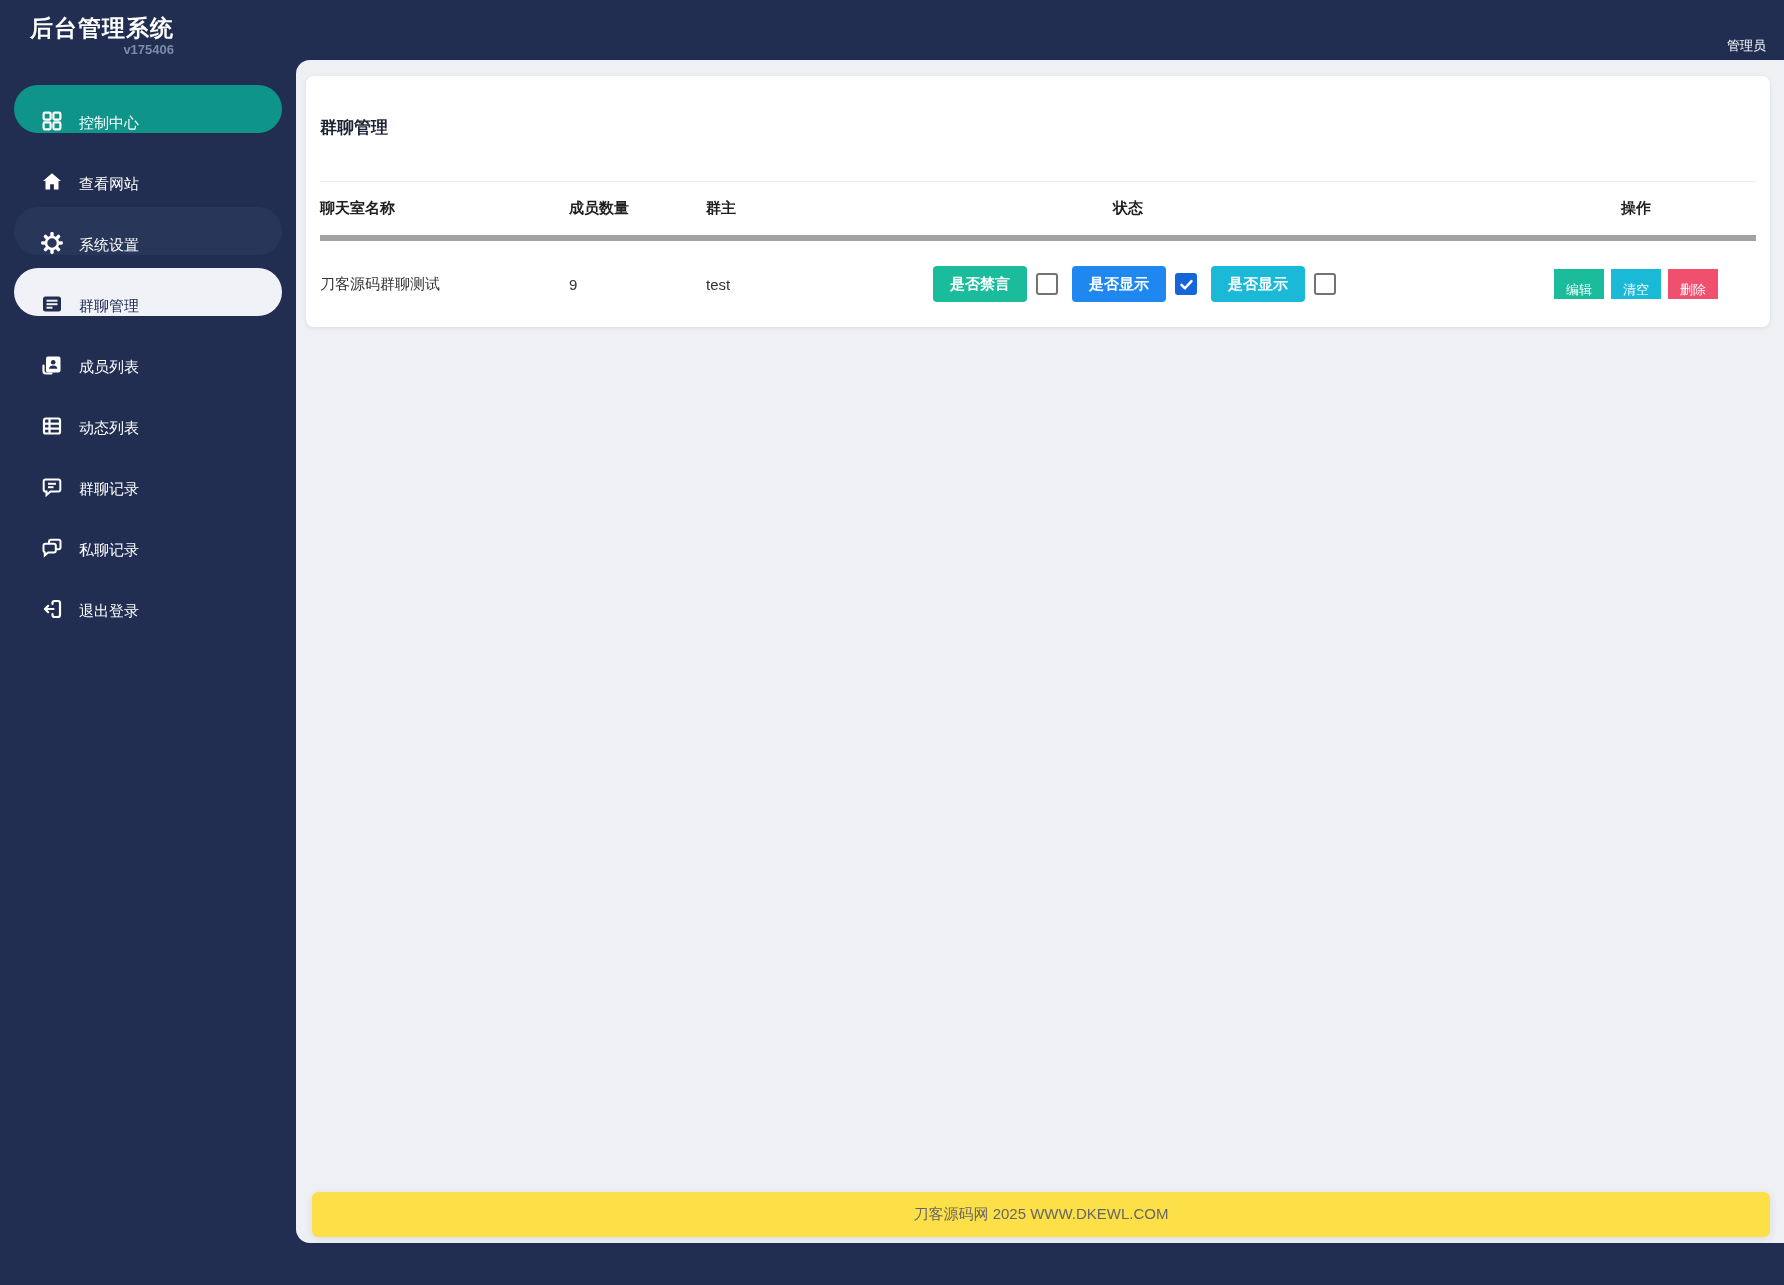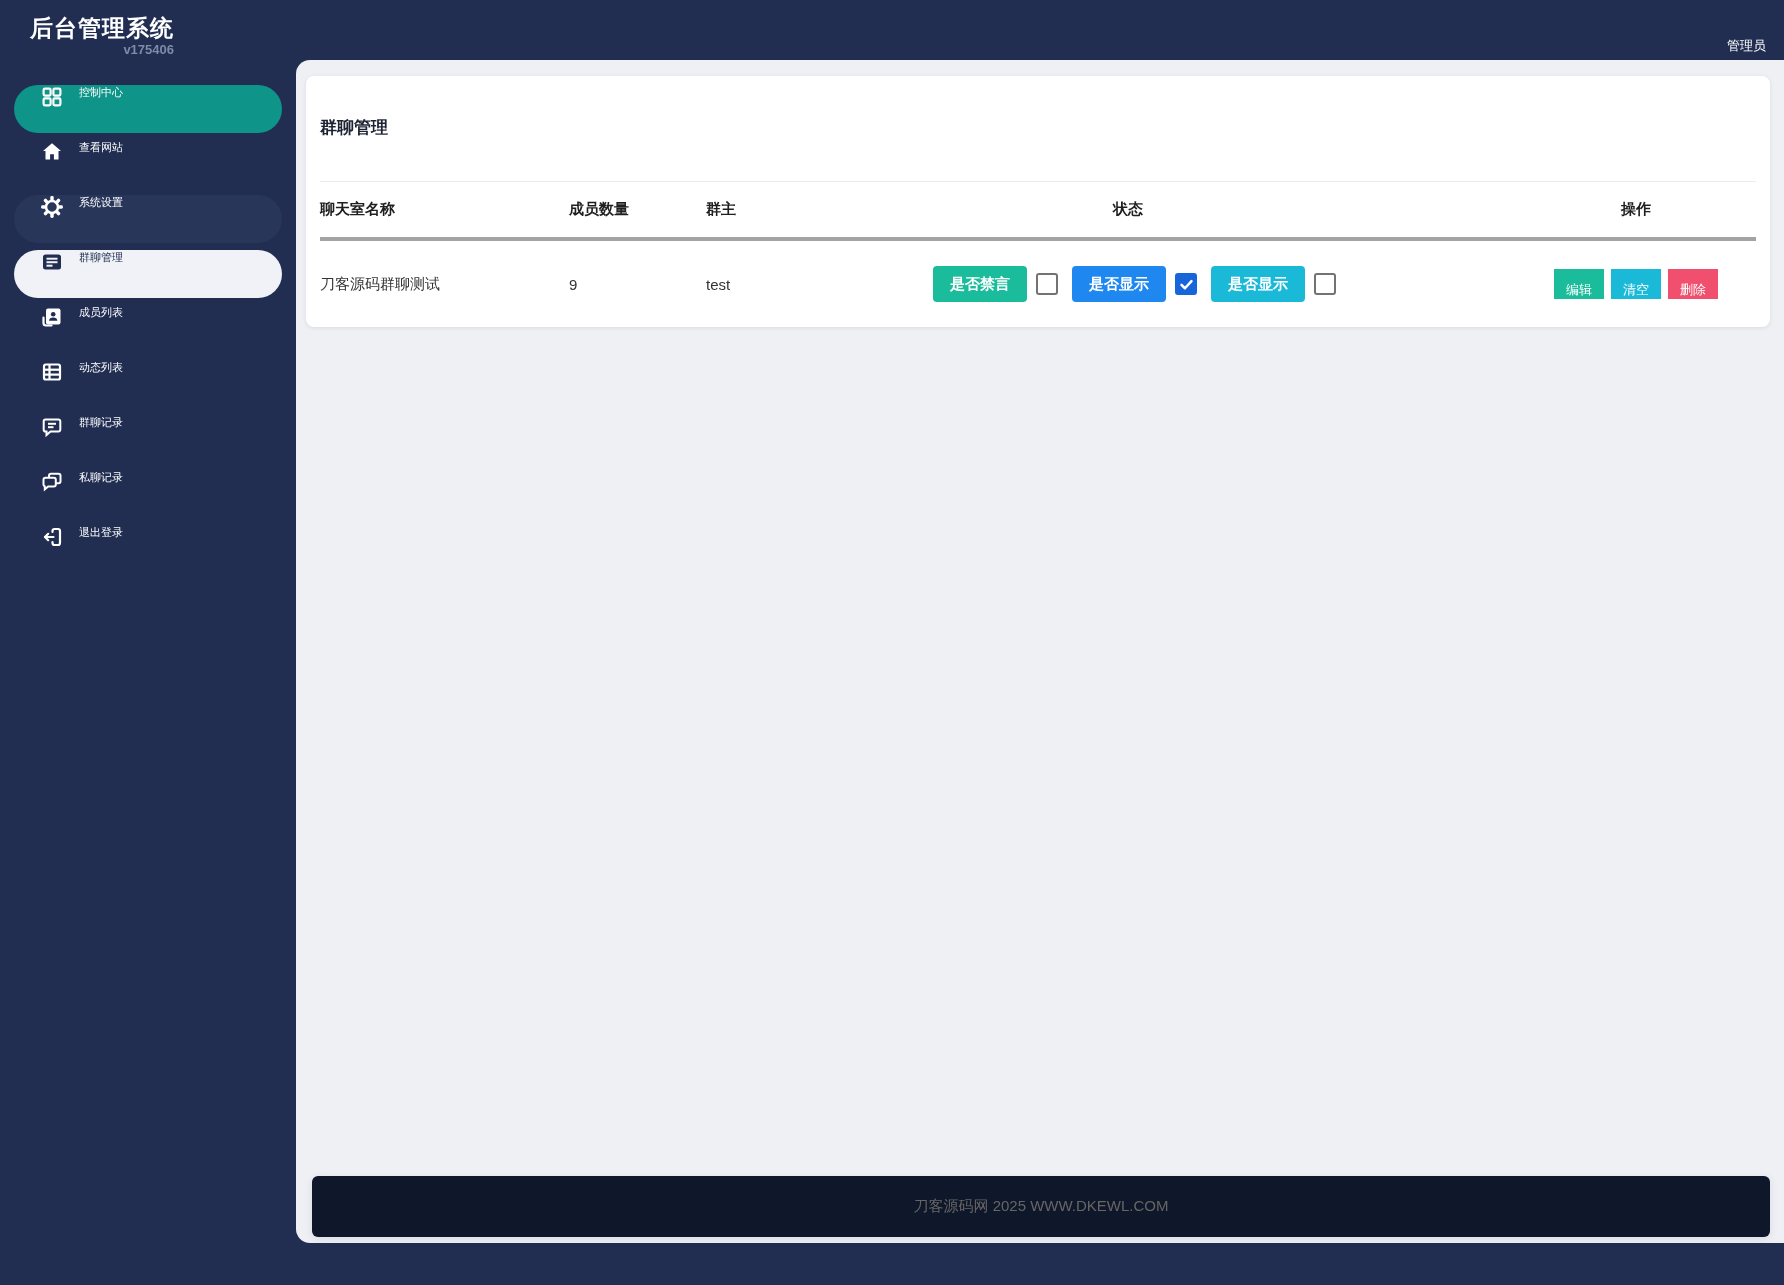--- a/index.html
+++ b/index.html
@@ -13,39 +13,39 @@
   
   .topbar { position:absolute; top:0; left:0; right:0; height:54px; }
   .logo { position:absolute; left:30px; top:13px; }
   .logo-title { font-size:23px; font-weight:700; color:#ffffff; letter-spacing:1px; }
   .logo-version { text-align:right; font-size:13px; font-weight:700; color:#7f8aa9; margin-top:-2px; }
   .user { position:absolute; right:18px; top:16px; height:60px; display:flex; align-items:center;
           color:#ffffff; font-size:13px; cursor:pointer; }
 
   
   .sidebar { position:absolute; top:60px; left:0; width:296px; bottom:0; padding-top:25px; }
-  .nav-item { display:flex; align-items:flex-start; height:48px; margin:0 14px 7px 14px;
+  .nav-item { display:flex; align-items:flex-end; height:48px; margin:0 14px 13px 14px;
               border-radius:24px; padding-left:26px; gap:15px; color:#ffffff;
-              font-size:11px; cursor:pointer; }
+              font-size:15px; cursor:pointer; }
   .nav-item .nav-icon { width:24px; height:24px; display:inline-flex; flex:0 0 24px; }
   .nav-item.teal   { background:#0e9488; }
   .nav-item.hover  { background:#283659; }
   .nav-item.active { background:#f0f2f8; color:#212e52; }
 
   
   .main { position:absolute; left:296px; top:60px; right:0; bottom:42px;
           background:#eef0f4; border-radius:14px 0 0 14px; }
   .card { margin:16px 14px 0 10px; background:#ffffff; border-radius:8px;
           box-shadow:0 1px 4px rgba(31,45,76,.10); padding:0 14px; }
   .card-head { padding:40px 0 42px 0; border-bottom:1px solid #ececec; }
   .card-head h2 { margin:0; font-size:17px; font-weight:700; color:#1c2333; }
 
   .thead, .trow { display:grid; grid-template-columns:249px 137px 227px 390px 1fr 240px;
                   align-items:center; }
-  .thead { height:59px; border-bottom:4px solid #a3a3a3; font-weight:700; font-size:15px; color:#1f1f1f; }
+  .thead { height:59px; border-bottom:6px solid #a3a3a3; font-weight:700; font-size:15px; color:#1f1f1f; }
   .th-center { text-align:center; }
   .trow { height:86px; font-size:15px; color:#333333; }
 
   .cell-status { display:flex; align-items:center; gap:9px; }
   .sbtn { height:36px; padding:0 17px; border:none; border-radius:4px; color:#ffffff;
           font-size:15px; cursor:pointer; font-family:inherit; white-space:nowrap;font-weight:bold; }
   .sbtn.teal { background:#1abc9c; }
   .sbtn.blue { background:#1e87f0; }
   .sbtn.cyan { background:#1bb9d8; }
 
@@ -55,22 +55,22 @@
   .cbx.checked { background:#1766d9; border-color:#1766d9; }
 
   .cell-actions { display:flex; justify-content:center; align-items:center; gap:7px; }
   .abtn { height:30px; padding:12px 12px; border:none; border-radius:0; color:#ffffff;
           font-size:13px; cursor:pointer; font-family:inherit; white-space:nowrap; }
   .abtn.teal { background:#1abc9c; }
   .abtn.cyan { background:#1bb9d8; }
   .abtn.red  { background:#f0506e; }
 
   
-  .footer { position:absolute; left:16px; right:14px; bottom:6px; height:61px;
-            background:#0f172a; border-radius:6px; box-shadow:0 2px 8px rgba(31,45,76,.10);
+  .footer { position:absolute; left:16px; right:14px; bottom:6px; height:45px;
+            background:#fde047; border-radius:6px; box-shadow:0 2px 8px rgba(31,45,76,.10);
             display:flex; align-items:center; justify-content:center;
             font-size:15px; color:#666666; }
 </style>
 </head>
 <body>
 
 <header class="topbar">
   <div class="logo">
     <div class="logo-title">后台管理系统</div>
     <div class="logo-version">v175406</div>

